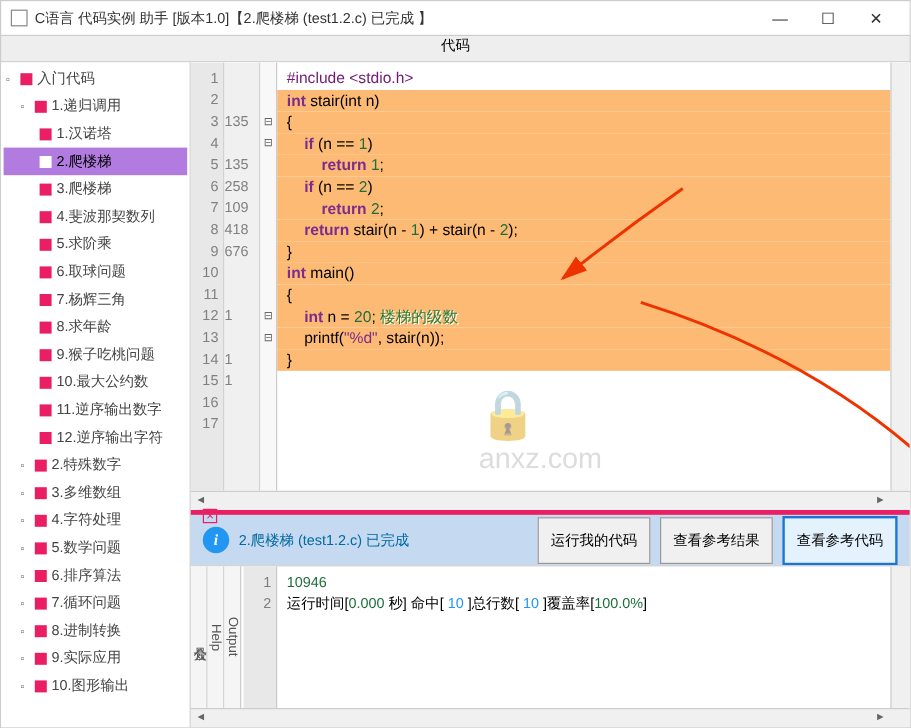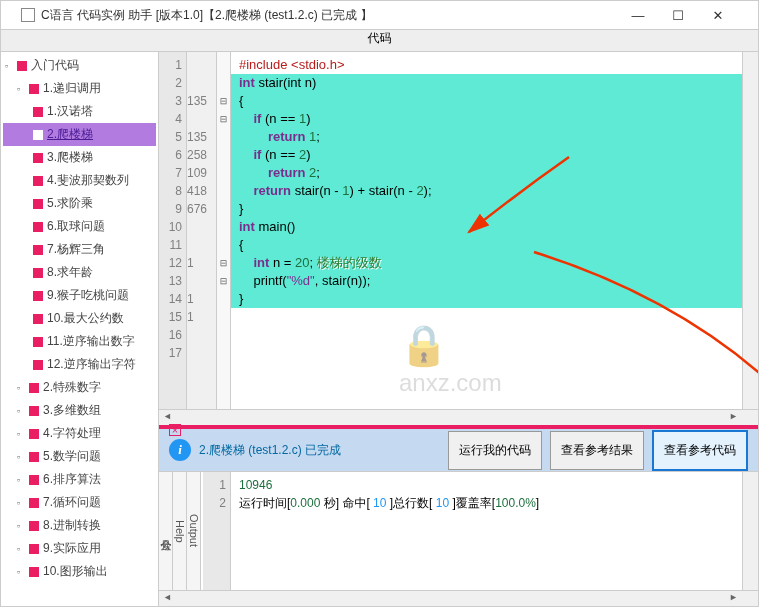--- a/index.html
+++ b/index.html
@@ -1,42 +1,42 @@
 <!DOCTYPE html>
 <html><head>
 <meta charset="utf-8">
 <style>
 * { margin:0; padding:0; box-sizing:border-box; font-family:"Microsoft YaHei",SimSun,Arial,sans-serif; }
 body { width:759px; height:607px; background:#fff; overflow:hidden; font-size:12px; }
-.titlebar { height:30px; background:#fff; border:1px solid #ccc; display:flex; align-items:center; padding:0 20px; }
+.titlebar { height:30px; background:#fff; border:1px solid #ccc; display:flex; align-items:center; padding:0 8px; }
 .titlebar .icon { width:14px; height:14px; border:1px solid #888; margin-right:6px; }
 .titlebar .title { flex:1; font-size:12px; color:#333; }
 .winbtns { display:flex; gap:0; }
 .winbtn { width:40px; height:28px; display:flex; align-items:center; justify-content:center; font-size:13px; color:#333; }
 .menubar { height:22px; background:#eee; border:1px solid #ccc; border-top:none; display:flex; align-items:center; padding:0 6px; gap:12px; font-size:12px;flex-direction:column; }
 .main { display:flex; height:555px; border:1px solid #ccc; border-top:none; }
 .sidebar { width:158px; background:#fff; border-right:1px solid #ccc; overflow:hidden; padding:2px; }
 .tree-item { display:flex; align-items:center; padding:3px 2px; font-size:12px; color:#444; cursor:pointer; white-space:nowrap; }
 .tree-item.root { font-weight:normal; }
 .tree-item .tgl { width:10px; font-size:9px; color:#666; margin-right:2px; }
 .tree-item .sq { width:10px; height:10px; background:#e91e63; margin-right:4px; display:inline-block; }
 .tree-item.l1 { padding-left:14px; }
 .tree-item.l2 { padding-left:30px;text-align:center; }
-.tree-item.sel { background:#b17be0; color:#4c1d95;text-decoration:underline; }
+.tree-item.sel { background:#b17be0; color:#000000; }
 .tree-item.sel .sq { background:#fff; }
 .content { flex:1; display:flex; flex-direction:column; position:relative; }
 .code-area { flex:0 0 357px; display:flex; background:#fff; position:relative; overflow:hidden; }
 .gutter { width:28px; background:#e8e8e8; border-right:1px solid #ccc; text-align:right; padding:4px 4px 0 0; font-family:Consolas,monospace; font-size:12px; color:#808080; line-height:18px; }
 .gutter2 { width:30px; background:#f0f0f0; border-right:1px solid #ccc; text-align:left; padding:4px 2px 0 0; font-family:Consolas,monospace; font-size:12px; color:#808080; line-height:18px; }
 .fold { width:14px; background:#f8f8f8; border-right:1px solid #ccc; font-size:9px; text-align:center; padding-top:4px; line-height:18px; color:#666; }
 .code { flex:1; padding:4px 8px 0 8px; font-family:Consolas,monospace; font-size:13px; line-height:18px; }
 .code-line { white-space:pre; height:18px; }
-.hl { background:#5eead4; display:block; margin:0 -8px; padding:0 8px; }
+.hl { background:#fdba74; display:block; margin:0 -8px; padding:0 8px; }
 .kw { color:#7b2d8e; font-weight:bold; }
-.pre { color:#b91c1c; }
+.pre { color:#701a75; }
 .num { color:#1e6e3c; }
 .str { color:#7b2d8e; }
 .vscroll { width:16px; background:#f0f0f0; border-left:1px solid #ccc; }
 .hscroll { height:16px; background:#f0f0f0; border-top:1px solid #ccc; position:relative; }
 .hscroll::before { content:"◄"; position:absolute; left:4px; top:1px; font-size:9px; color:#666; }
 .hscroll::after { content:"►"; position:absolute; right:20px; top:1px; font-size:9px; color:#666; }
 .actionbar { height:46px; background:#c5d9f1; border-top:4px solid #e91e63; display:flex; align-items:center; padding:0 10px; gap:8px; }
 .actionbar .close { width:12px; height:12px; position:absolute; margin-top:-40px; font-size:11px; color:#e91e63; border:1px solid #e91e63; line-height:10px; text-align:center;}
 .info-icon { width:22px; height:22px; border-radius:50%; background:#2196f3; color:#fff; display:flex; align-items:center; justify-content:center; font-size:13px; font-style:italic; font-family:serif; font-weight:bold; }
 .actionbar .lbl { flex:1; font-size:12px; color:#0369a1; }

